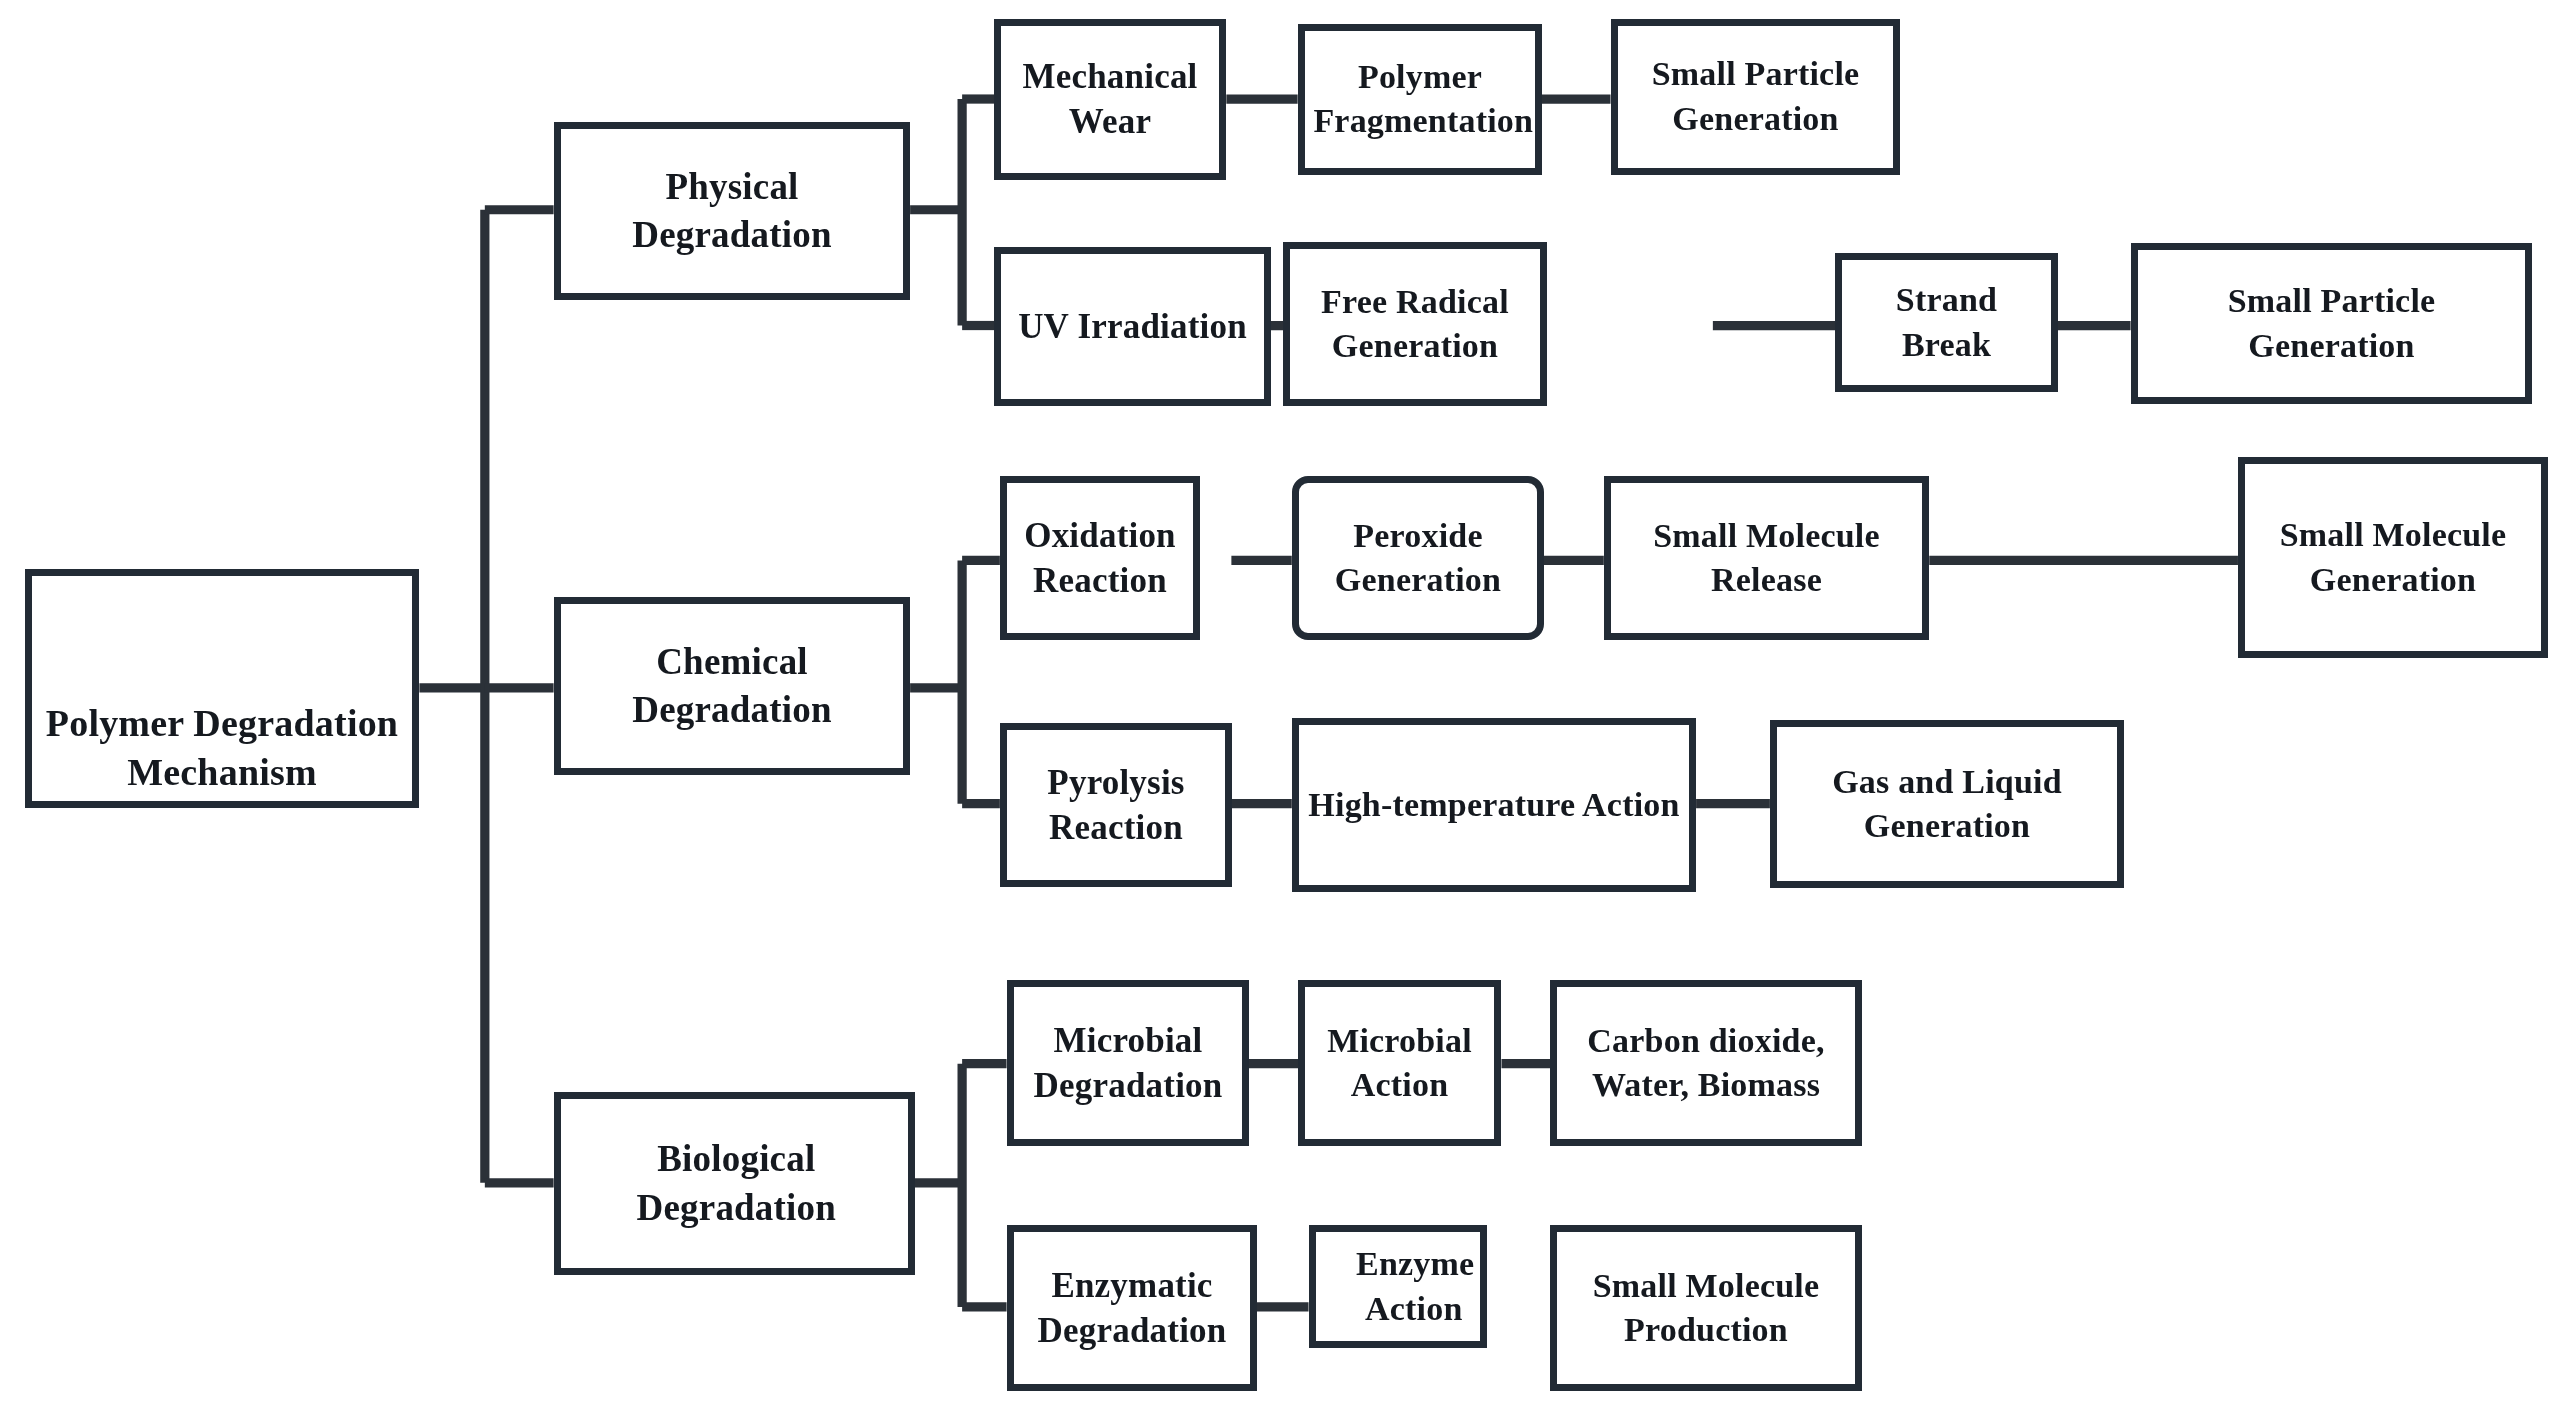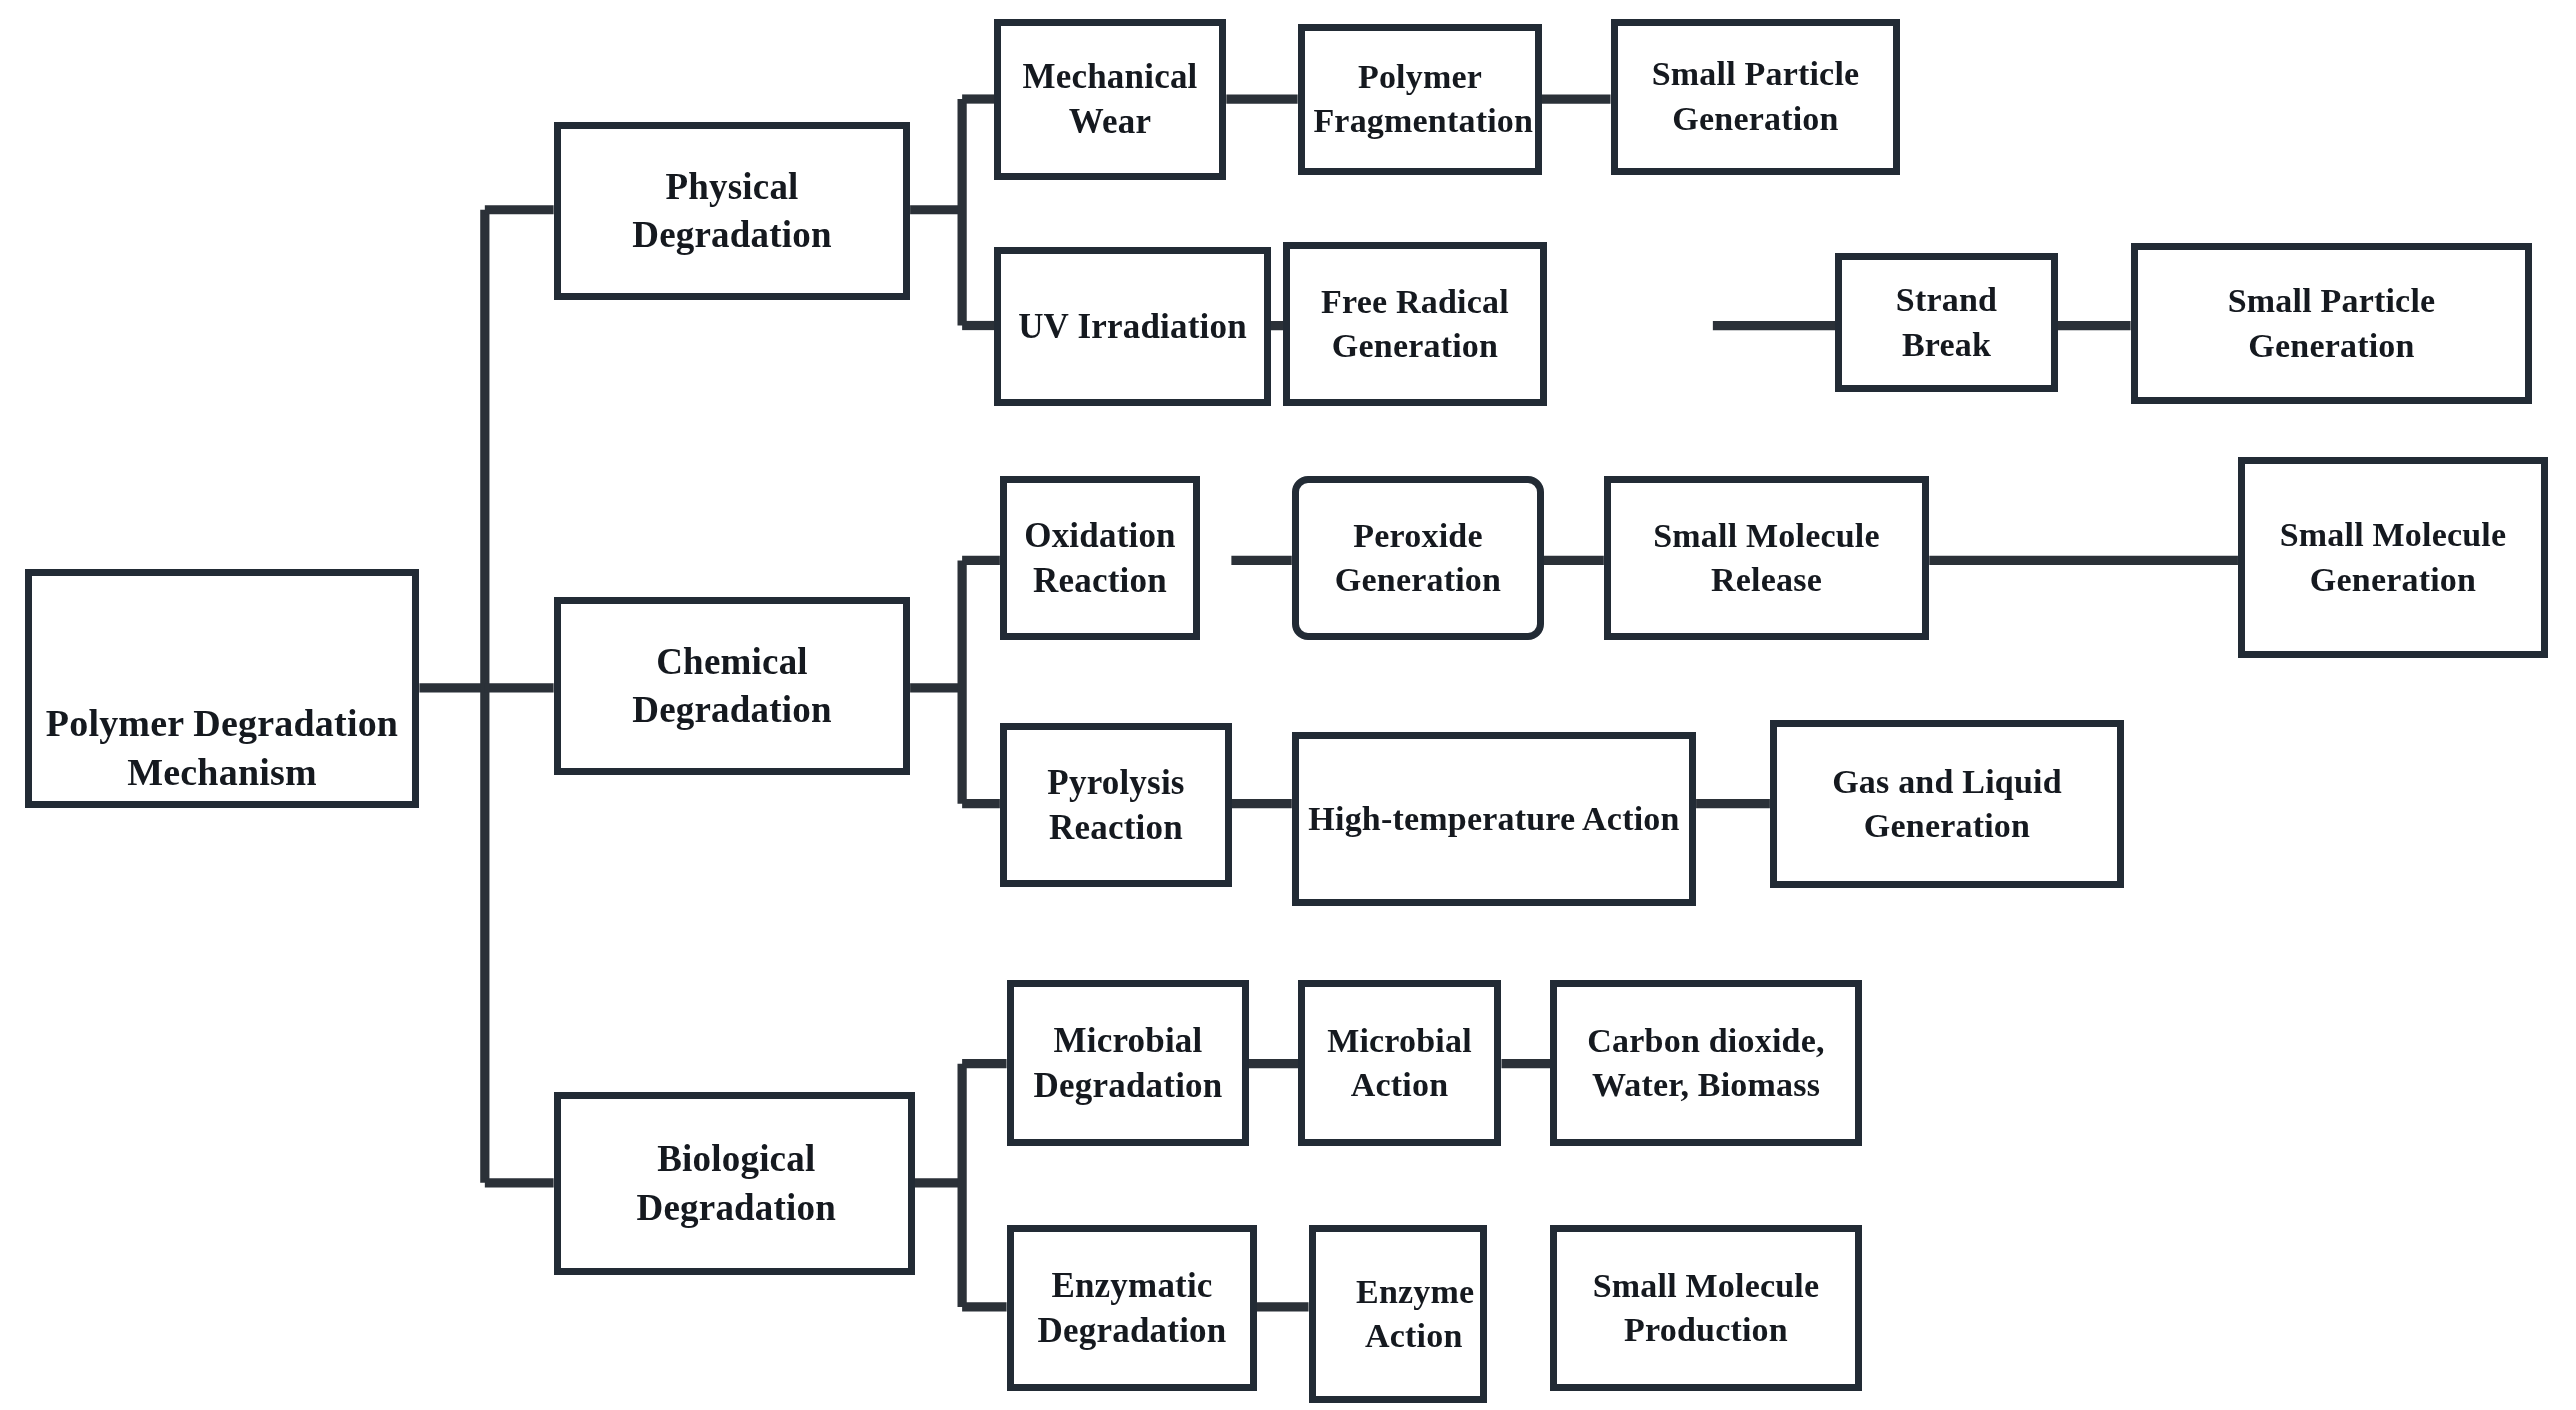--- a/index.html
+++ b/index.html
@@ -149,21 +149,21 @@
   </div>
 
   <div class="node t-lvl3" style="left:2238px; top:457px; width:310px; height:201px;">
     <span>Small Molecule Generation</span>
   </div>
 
   <div class="node t-lvl2" style="left:1000px; top:723px; width:232px; height:164px;">
     <span>Pyrolysis Reaction</span>
   </div>
 
-  <div class="node t-lvl3" style="left:1292px; top:718px; width:404px; height:174px;margin-top:14px;">
+  <div class="node t-lvl3" style="left:1292px; top:718px; width:404px; height:174px;">
     <span>High-temperature Action</span>
   </div>
 
   <div class="node t-lvl3" style="left:1770px; top:720px; width:354px; height:168px;">
     <span>Gas and Liquid Generation</span>
   </div>
 
   <div class="node t-lvl2" style="left:1007px; top:980px; width:242px; height:166px;">
     <span>Microbial Degradation</span>
   </div>
@@ -173,21 +173,21 @@
   </div>
 
   <div class="node t-lvl3" style="left:1550px; top:980px; width:312px; height:166px;">
     <span>Carbon dioxide, Water, Biomass</span>
   </div>
 
   <div class="node t-lvl2" style="left:1007px; top:1225px; width:250px; height:166px;">
     <span>Enzymatic Degradation</span>
   </div>
 
-  <div class="node t-lvl3" style="left:1309px; top:1225px; width:178px; height:178px;padding-left:40px;">
+  <div class="node t-lvl3" style="left:1309px; top:1225px; width:178px; height:123px;padding-left:40px;">
     <span>Enzyme Action</span>
   </div>
 
   <div class="node t-lvl3" style="left:1550px; top:1225px; width:312px; height:166px;">
     <span>Small Molecule Production</span>
   </div>
 
 </div>
 
 

